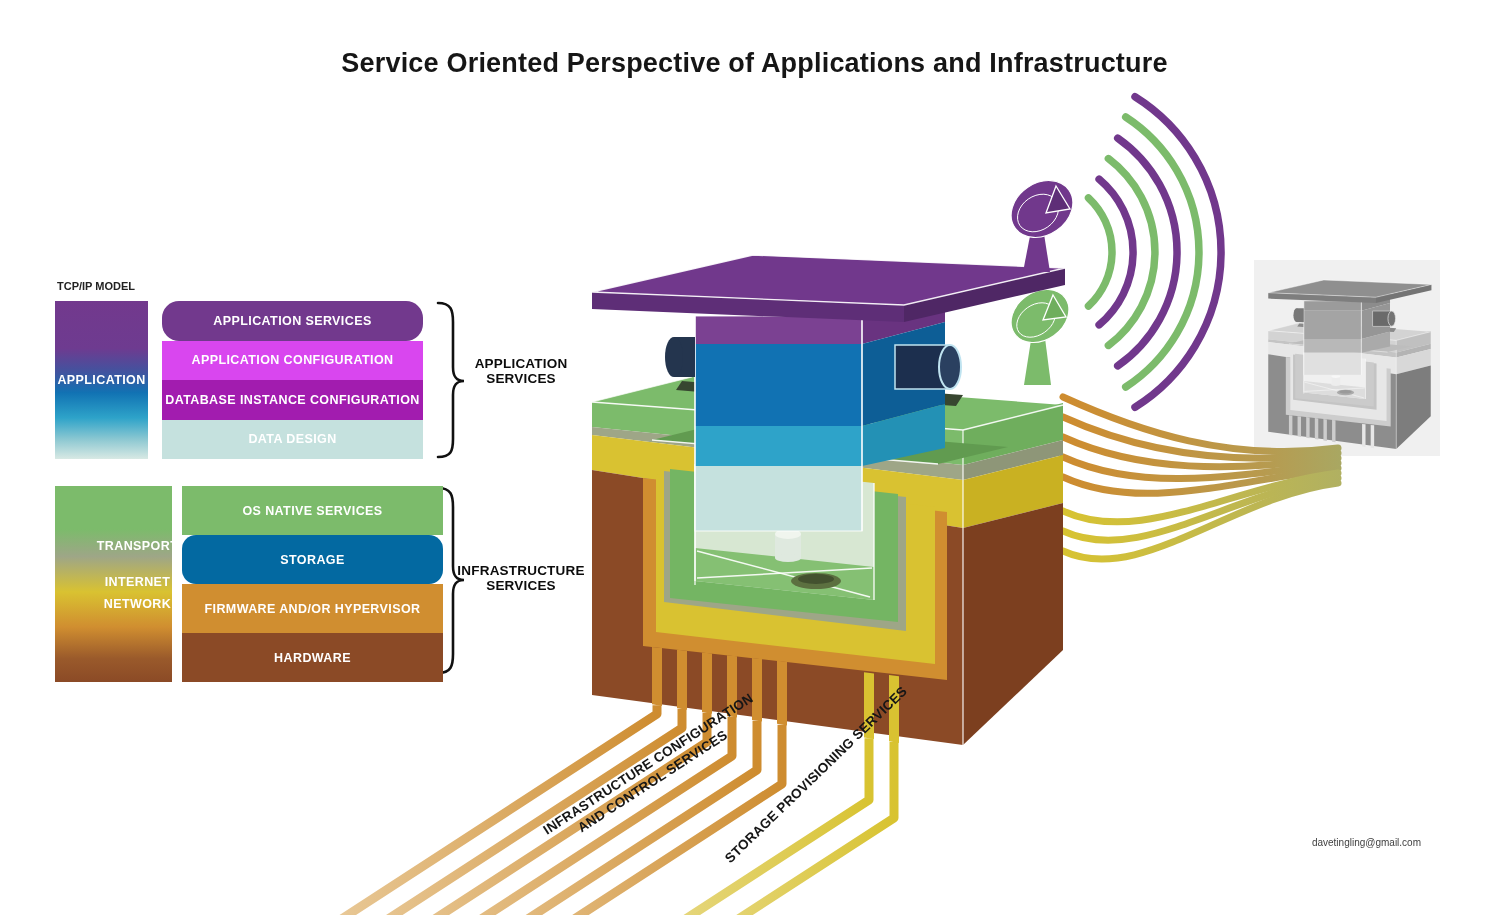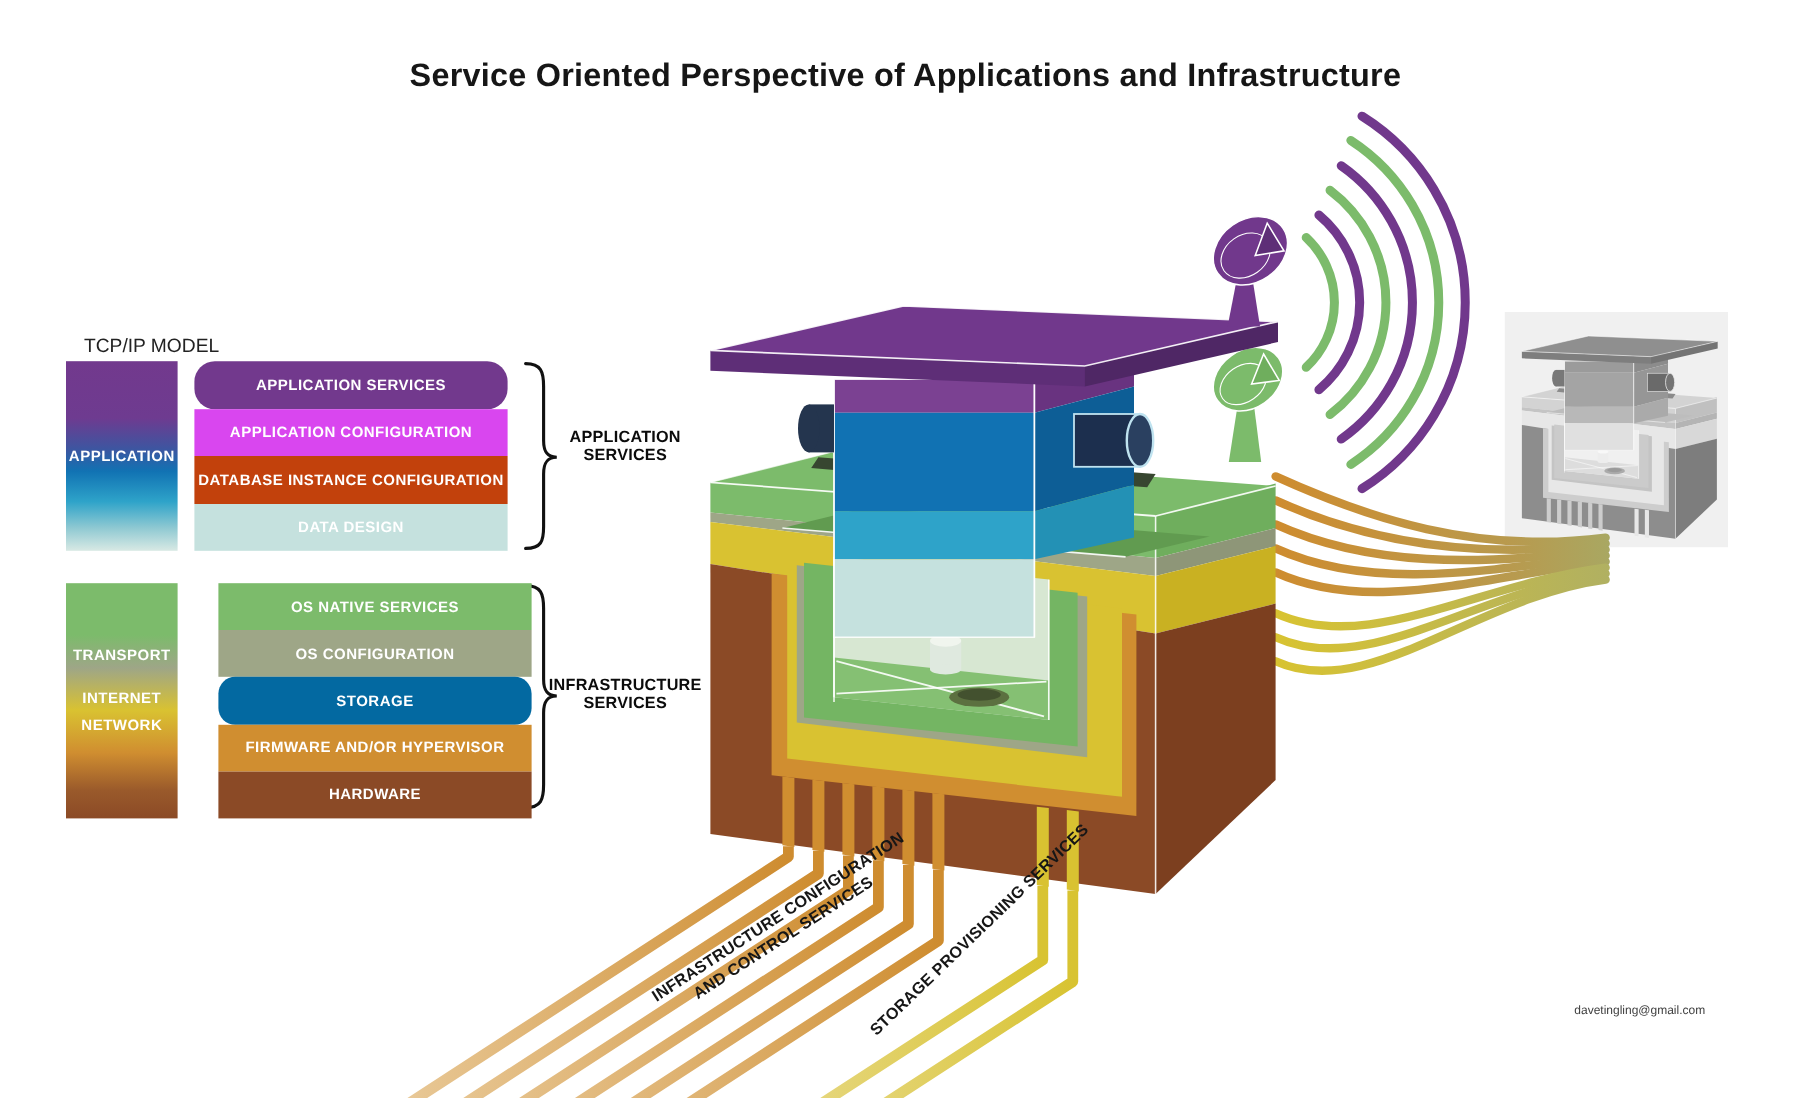--- a/index.html
+++ b/index.html
@@ -2,26 +2,26 @@
 <html><head>
 <meta charset="utf-8">
 <style>
   html,body{margin:0;padding:0;}
   body{width:1509px;height:915px;position:relative;background:#fff;overflow:hidden;
        font-family:"Liberation Sans",sans-serif;}
   #stage{position:absolute;left:0;top:0;width:1509px;height:915px;}
   svg#art{position:absolute;left:0;top:0;}
   .title{position:absolute;left:0;top:36px;width:100%;text-align:center;
          font-size:27px;font-weight:700;color:#161616;letter-spacing:.2px;margin-top:12px;}
-  .tcp-heading{position:absolute;left:57px;top:280px;font-size:16px;color:#222;font-weight:400;margin-left:13px;}
+  .tcp-heading{position:absolute;left:57px;top:280px;font-size:11px;color:#222;font-weight:700;}
   .grad-box{position:absolute;left:55px;width:93px;}
   #tcp-box-app{top:301px;height:158px;
     background:linear-gradient(180deg,#72398D 0%,#6E3B90 30%,#3E55A0 46%,#1172B3 58%,#2EA3C9 74%,#8FC9D2 88%,#D8E9E4 100%);}
   #tcp-box-net{top:486px;height:196px;
-    background:linear-gradient(180deg,#7CBB6B 0%,#7CBB6B 22%,#9EA687 36%,#D9C231 54%,#D08E30 72%,#9A5A2B 88%,#8B4A26 100%);}
+    background:linear-gradient(180deg,#7CBB6B 0%,#7CBB6B 22%,#9EA687 36%,#D9C231 54%,#D08E30 72%,#9A5A2B 88%,#8B4A26 100%);padding-left:24px;}
   .grad-label{position:absolute;width:100%;text-align:center;color:#fff;
     font-size:12.5px;font-weight:600;letter-spacing:.4px;}
   .stack{position:absolute;left:162px;width:261px;display:flex;flex-direction:column;}
   #app-stack{top:301px;height:158px;}
   #infra-stack{top:486px;height:196px;margin-left:20px;}
   .stack .row{flex:1;display:flex;align-items:center;justify-content:center;
     color:#fff;font-size:12.5px;font-weight:700;letter-spacing:.4px;}
   .brace-label{position:absolute;text-align:center;color:#0c0c0c;
     font-size:13.5px;font-weight:800;line-height:15px;letter-spacing:.2px;}
   #brace-label-app{left:462px;top:356px;width:118px;}
@@ -231,26 +231,25 @@
 
   <div class="grad-box" id="tcp-box-net">
     <div class="grad-label" style="top:53px;">TRANSPORT</div>
     <div class="grad-label" style="top:89px;">INTERNET</div>
     <div class="grad-label" style="top:111px;">NETWORK</div>
   </div>
 
   <div class="stack" id="app-stack">
       <div class="row" style="background: rgb(114, 57, 141); border-radius: 17px;">APPLICATION SERVICES</div>
       <div class="row" style="background: #d946ef; text-align: right;">APPLICATION CONFIGURATION</div>
-      <div class="row" style="background: #c2410c;">DATABASE INSTANCE CONFIGURATION</div>
+      <div class="row" style="background: #a21caf;">DATABASE INSTANCE CONFIGURATION</div>
       <div class="row" style="background: rgb(197, 225, 222);">DATA DESIGN</div>
     </div>
   <div class="stack" id="infra-stack">
       <div class="row" style="background: rgb(124, 187, 107);">OS NATIVE SERVICES</div>
-      <div class="row" style="background: rgb(158, 166, 135);">OS CONFIGURATION</div>
       <div class="row" style="background: #0369a1; border-radius: 14px;">STORAGE</div>
       <div class="row" style="background: rgb(208, 142, 48);">FIRMWARE AND/OR HYPERVISOR</div>
       <div class="row" style="background: rgb(139, 74, 38);">HARDWARE</div>
     </div>
 
   <div class="brace-label" id="brace-label-app">
     <div>APPLICATION</div>
     <div>SERVICES</div>
   </div>
   <div class="brace-label" id="brace-label-infra">

